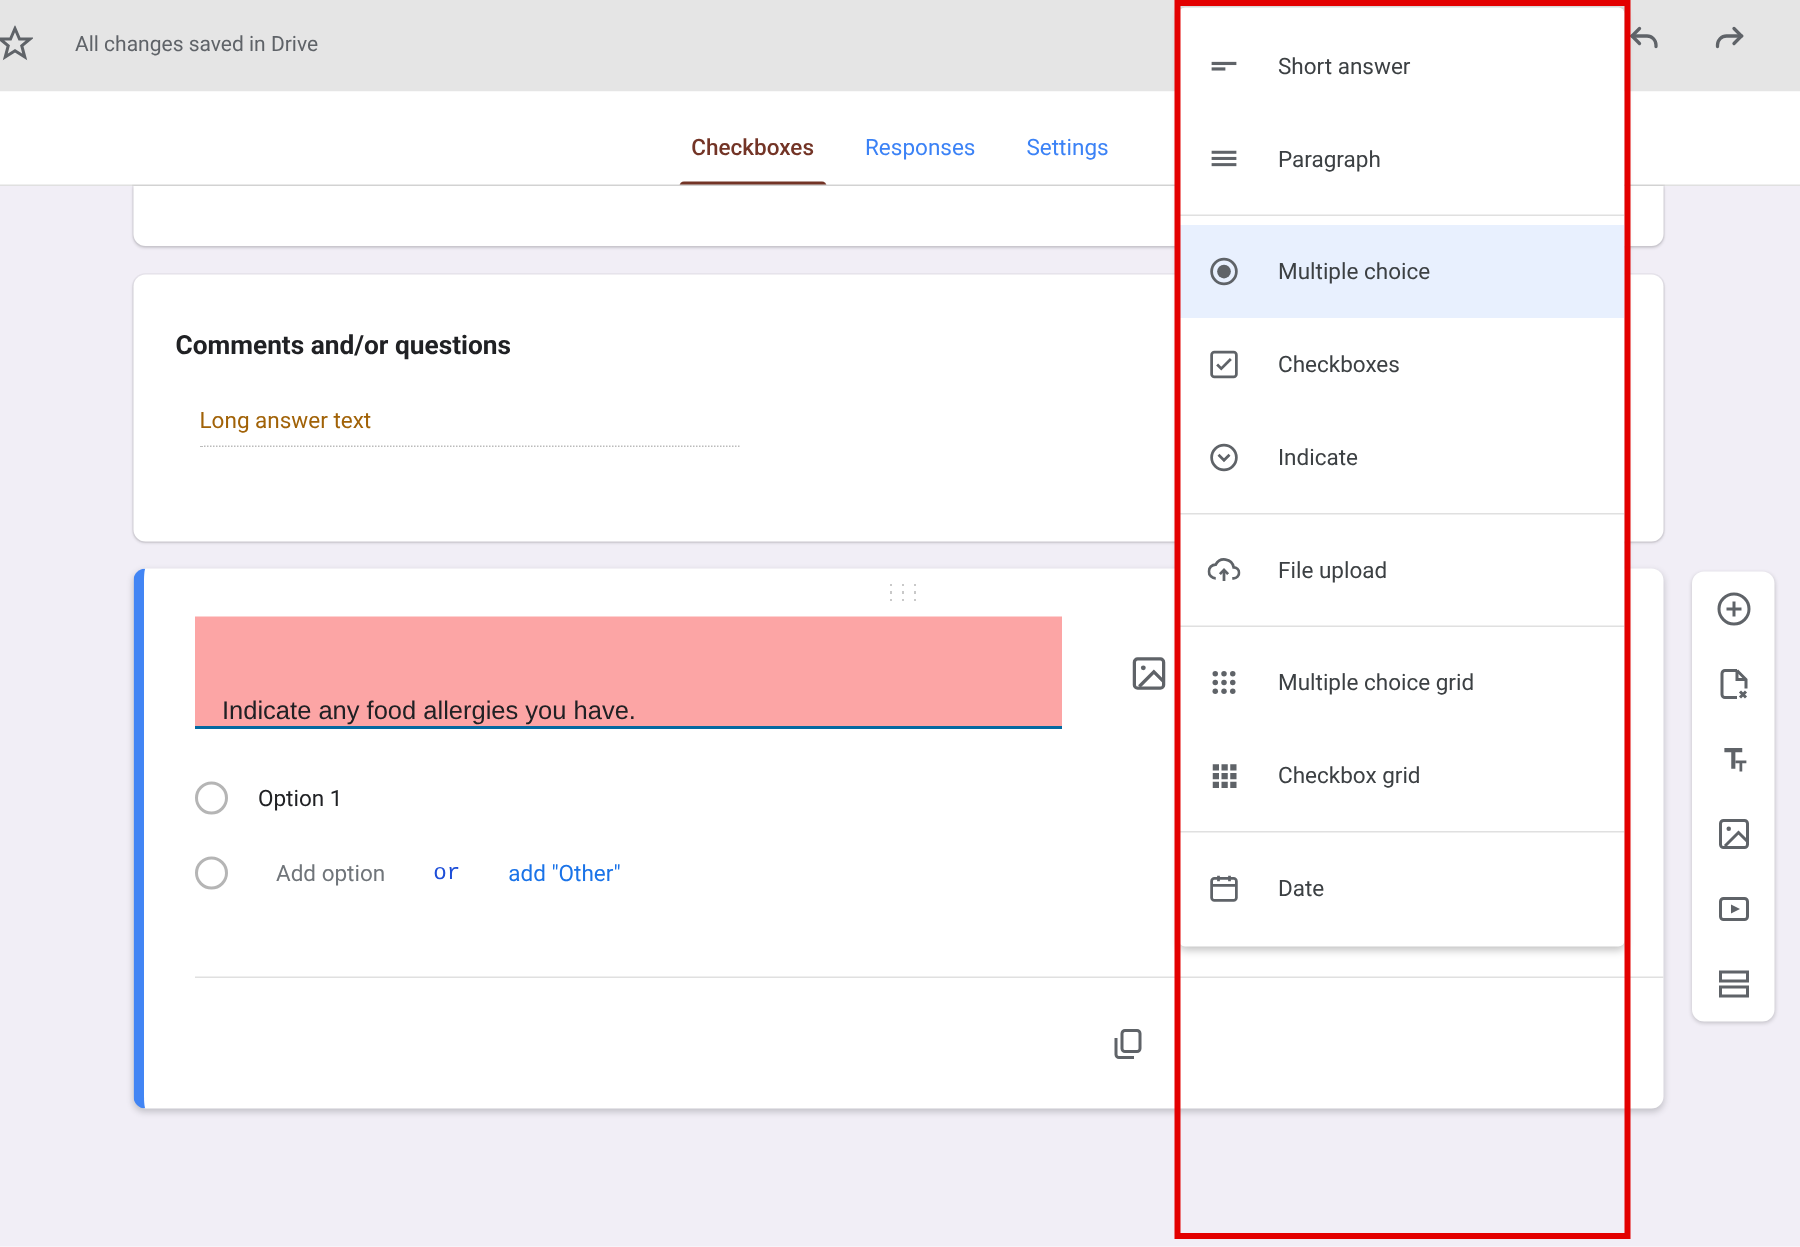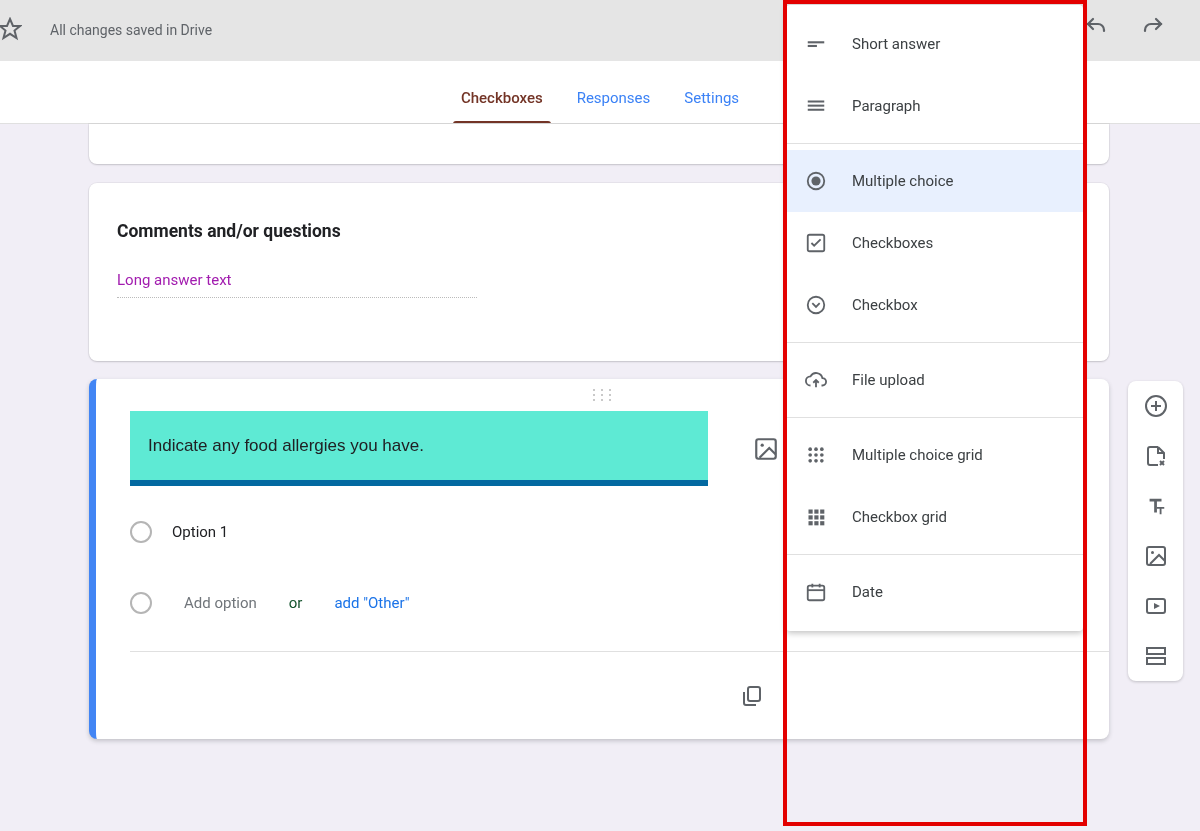--- a/index.html
+++ b/index.html
@@ -62,22 +62,22 @@
     position:absolute; background:#fff; border-radius:8px;
     box-shadow: 0 1px 2px rgba(0,0,0,.15), 0 0 0 1px rgba(0,0,0,.04);
   }
   .card-prev-bottom { left:89px; top:124px; width:1020px; height:40px; border-top-left-radius:0; border-top-right-radius:0; }
 
   .card-comments { left:89px; top:183px; width:1020px; height:178px; padding:38px 28px 20px; }
   .q-title {
     font-size:17.5px; color:#202124;font-weight:bold;
   }
   .answer-placeholder {
-    margin-top:30px; width:360px; font-size:15px; color:#a21caf;
-    border-bottom:1px dotted #bbb; padding-bottom:8px;
+    margin-top:30px; width:360px; font-size:15px; color:#a16207;
+    border-bottom:1px dotted #bbb; padding-bottom:8px;margin-left:16px;
   }
 
   
   .card-q {
     left:89px; top:379px; width:1020px; height:360px;
     border-left:7px solid #4285f4;
     box-shadow: 0 2px 4px rgba(60,64,67,.25);
   }
   .drag-handle {
     position:absolute; left:50%; top:10px; transform:translateX(-50%);
@@ -93,44 +93,44 @@
   .drag-handle::before, .drag-handle::after, .drag-handle span {
      background:
        radial-gradient(circle 1px at 2px 1px,#888 99%, transparent 100%),
        radial-gradient(circle 1px at 10px 1px,#888 99%, transparent 100%),
        radial-gradient(circle 1px at 18px 1px,#888 99%, transparent 100%);
      height:2px;
   }
 
   .q-input-wrap {
     position:absolute; left:34px; top:32px; width:578px; height:75px;
-    background:#5eead4; border-bottom:6px solid #0369a1;
-    display:flex; align-items:center; padding-left:18px;
+    background:#fca5a5; border-bottom:2px solid #0369a1;
+    display:flex; align-items:flex-end; padding-left:18px;
   }
   .q-input {
     border:none; outline:none; background:transparent; width:100%;
     font-size:17px; color:#202124;
   }
   .img-btn {
     position:absolute; left:650px; top:50px; width:40px; height:40px;
     display:flex; align-items:center; justify-content:center;
   }
 
   .opt-row {
     position:absolute; left:34px; display:flex; align-items:center; gap:20px;
     font-size:15px;
   }
   .opt-row .radio {
     width:22px; height:22px; border:2px solid #b5b5b5; border-radius:50%;
   }
   .opt1 { top:142px; }
   .opt1 .text { color:#202124; }
-  .optadd { top:213px;gap:32px; }
+  .optadd { top:192px;gap:32px; }
   .optadd .add { color:#70757a; }
-  .optadd .or { color:#14532d; margin:0 0px; }
+  .optadd .or { color:#1d4ed8; margin:0 0px;font-family:Liberation Mono, monospace; }
   .optadd .other { color:#1a73e8; cursor:pointer; }
 
   .card-divider {
     position:absolute; left:34px; right:0; top:272px; height:1px; background:#e0e0e0;
   }
   .copy-btn {
     position:absolute; left:636px; top:297px; width:40px; height:40px;
     display:flex; align-items:center; justify-content:center;
   }
 
@@ -330,21 +330,21 @@
     </span>
     <span>Checkboxes</span>
   </div>
   <div class="menu-item">
     <span class="mi-icon">
       <svg viewBox="0 0 24 24" width="22" height="22" fill="none" stroke="#5f6368" stroke-width="2">
           <circle cx="12" cy="12" r="9"></circle>
           <path d="M8 10l4 4 4-4"></path>
         </svg>
     </span>
-    <span>Checkbox</span>
+    <span>Indicate</span>
   </div>
   <div class="menu-sep"></div>
   <div class="menu-item">
     <span class="mi-icon">
       <svg viewBox="0 0 24 24" width="22" height="22" fill="none" stroke="#5f6368" stroke-width="2">
           <path d="M6 18a5 5 0 010-10 7 7 0 0113 2 4 4 0 010 8h-1"></path>
           <path d="M12 12v8"></path>
           <path d="M9 15l3-3 3 3"></path>
         </svg>
     </span>

